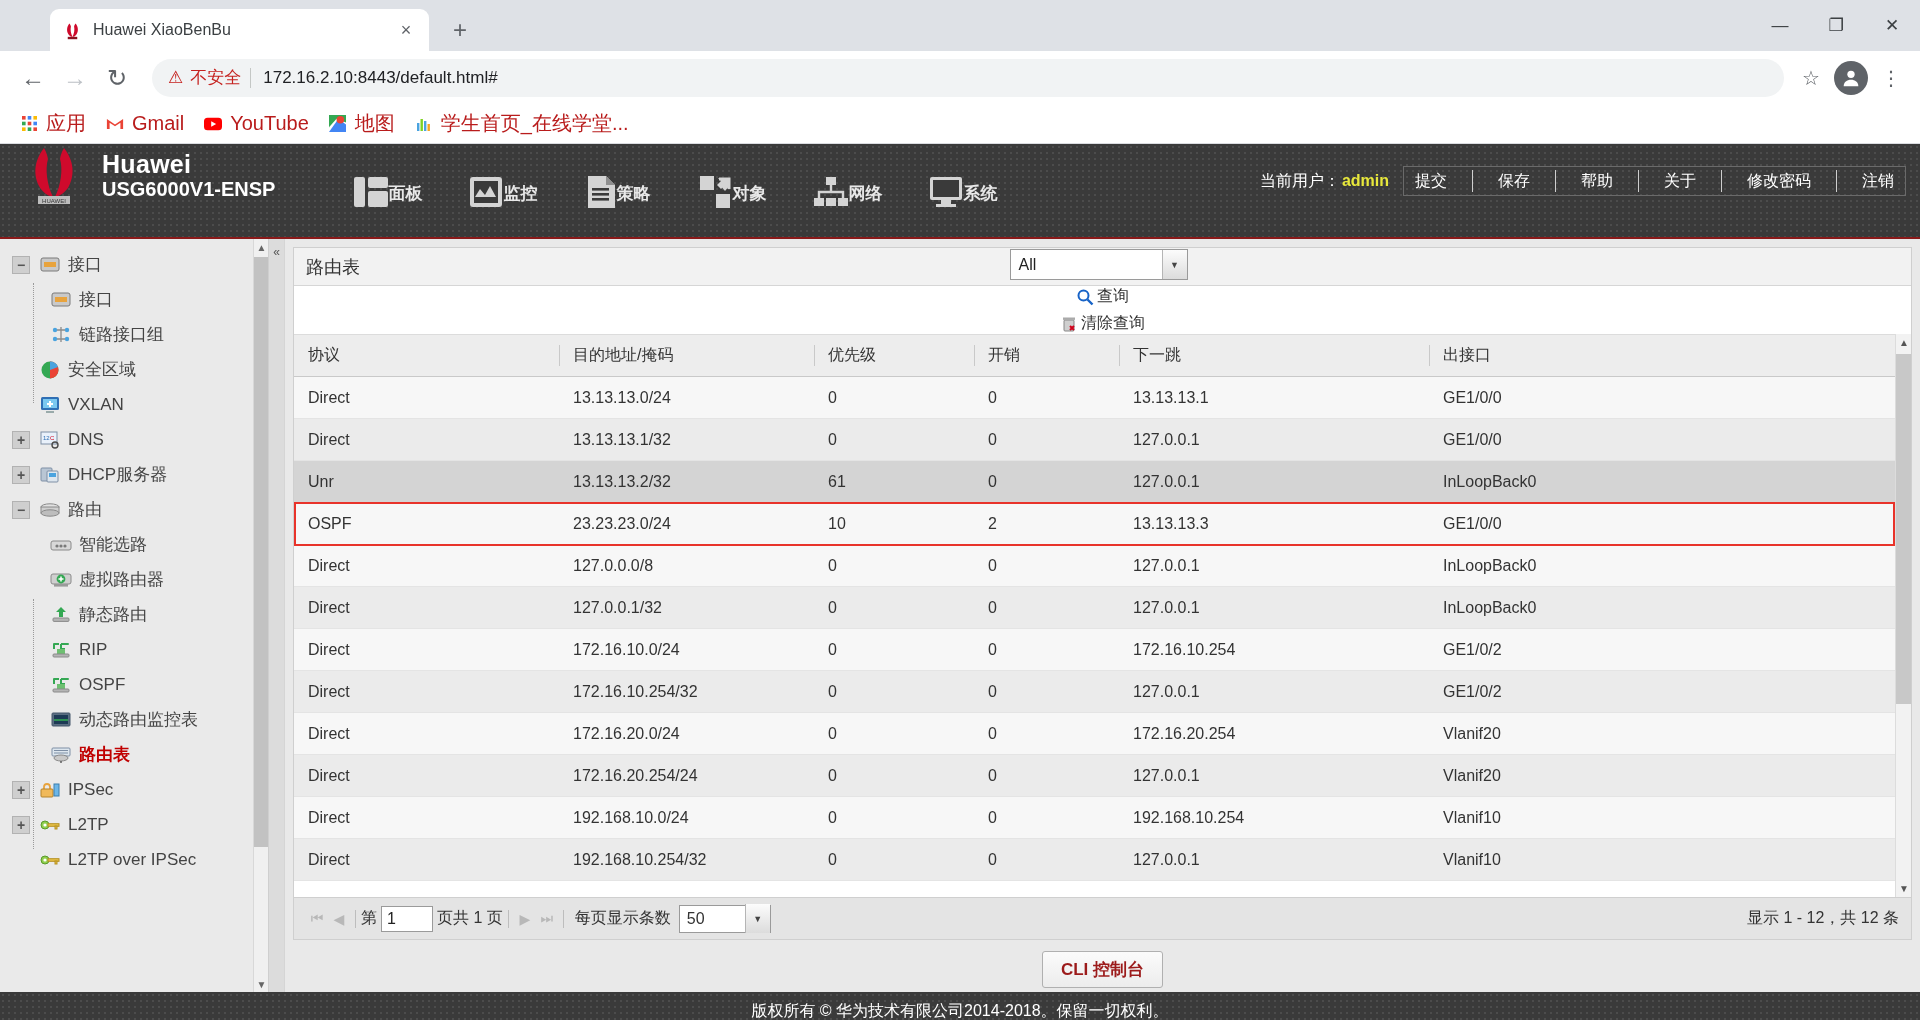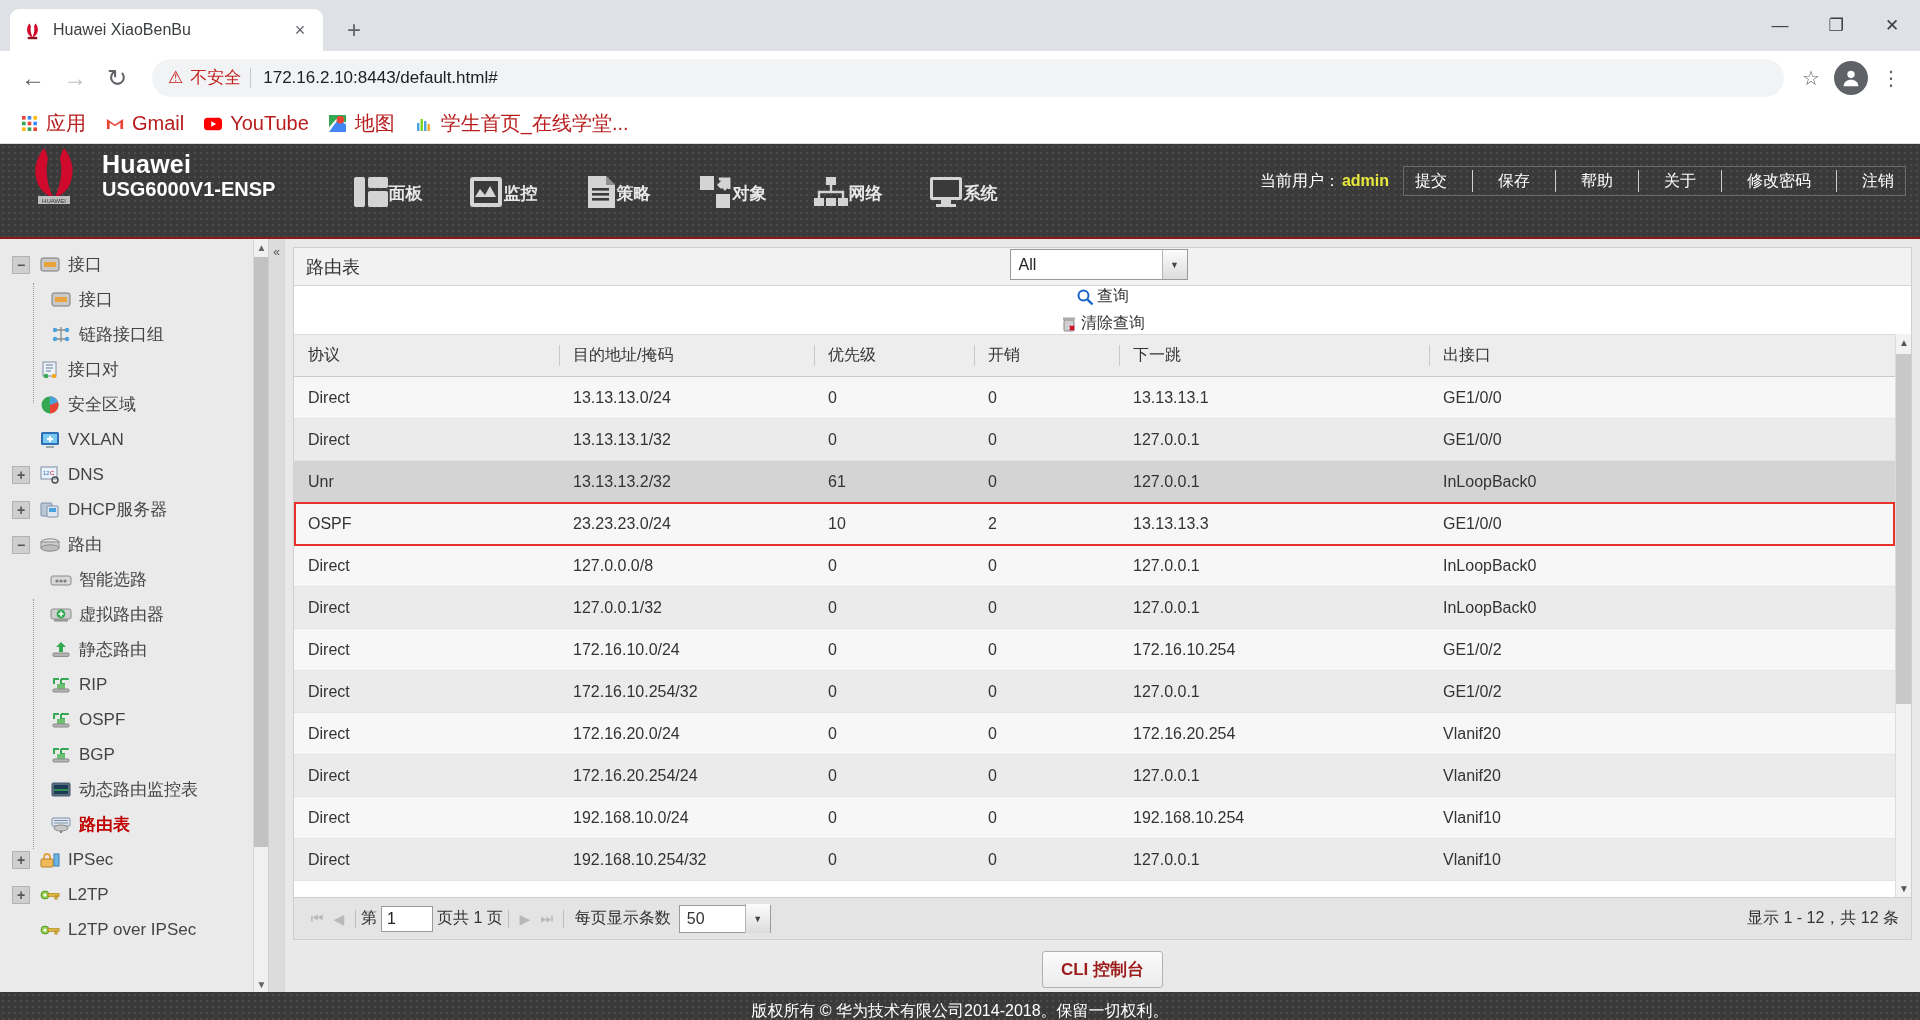--- a/index.html
+++ b/index.html
@@ -11,24 +11,25 @@
 
   
   .browser { width: 1920px; height: 1020px; position: relative; }
 
   .tabstrip {
     height: 51px; background: #dee1e6;
     display: flex; align-items: flex-end; padding-left: 10px;
     position: relative;
   }
   .tab {
-    width: 313px; height: 42px; background: #fff;
+    width: 379px; height: 42px; background: #fff;
     border-radius: 9px 9px 0 0;
     display: flex; align-items: center; padding: 0 12px;
     position: relative;
+    margin-left: 40px;
   }
   .tab-favicon {
     width: 20px; height: 20px; margin-right: 11px;
     display: flex; align-items: center; justify-content: center;
     flex-shrink: 0;
   }
   .tab-title {
     font-size: 16px; color: #3c4043; flex: 1;
     white-space: nowrap; overflow: hidden; text-overflow: ellipsis;
   }
@@ -510,32 +511,20 @@
                 <circle cx="16" cy="4" r="2.2" fill="#4aa3df"></circle>
                 <circle cx="16" cy="13" r="2.2" fill="#4aa3df"></circle>
                 <path d="M10 1v15M6 4h4M6 13h4M10 4h4M10 13h4" stroke="#8a8a8a" stroke-width="1.3"></path>
               </svg>
             </span>
             <span>链路接口组</span>
           </div>
           <div class="tnode">
             <span class="expander blank"></span>
             <span class="t-ico">
-              <svg width="20" height="18" viewBox="0 0 20 18">
-                <rect x="3" y="1" width="13" height="14" fill="#eef3fa" stroke="#7e8fa5"></rect>
-                <path d="M6 4h7M6 7h7M6 10h5" stroke="#8fa4bb" stroke-width="1.3"></path>
-                <circle cx="6" cy="15" r="2.3" fill="#34a853"></circle>
-                <circle cx="14" cy="15" r="2.3" fill="#f5a623"></circle>
-              </svg>
-            </span>
-            <span>接口对</span>
-          </div>
-          <div class="tnode">
-            <span class="expander blank"></span>
-            <span class="t-ico">
               <svg width="20" height="20" viewBox="0 0 20 20">
                 <circle cx="10" cy="10" r="8.5" fill="#34a853"></circle>
                 <path d="M10 1.5A8.5 8.5 0 0110 18.5z" fill="#ea4335"></path>
                 <path d="M10 10L18 7A8.5 8.5 0 0010 1.5z" fill="#4aa3df"></path>
               </svg>
             </span>
             <span>安全区域</span>
           </div>
           <div class="tnode">
             <span class="expander blank"></span>
@@ -628,31 +617,20 @@
           <div class="tnode lvl2">
             <span class="t-ico">
               <svg width="20" height="18" viewBox="0 0 20 18">
                 <path d="M3 3h5M10 3h7M10 3v5M3 3v5M10 8h4" stroke="#34a853" stroke-width="2" fill="none"></path>
                 <path d="M2 2l2 1-2 1zM18 2l-2 1 2 1z" fill="#34a853"></path>
                 <rect x="6" y="8" width="8" height="5" fill="#6ec071"></rect>
                 <rect x="2" y="13" width="16" height="3" rx="1" fill="#b5b5b5" stroke="#8a8a8a"></rect>
               </svg>
             </span>
             <span>OSPF</span>
-          </div>
-          <div class="tnode lvl2">
-            <span class="t-ico">
-              <svg width="20" height="18" viewBox="0 0 20 18">
-                <path d="M3 3h5M10 3h7M10 3v5M3 3v5M10 8h4" stroke="#34a853" stroke-width="2" fill="none"></path>
-                <path d="M2 2l2 1-2 1zM18 2l-2 1 2 1z" fill="#34a853"></path>
-                <rect x="6" y="8" width="8" height="5" fill="#6ec071"></rect>
-                <rect x="2" y="13" width="16" height="3" rx="1" fill="#b5b5b5" stroke="#8a8a8a"></rect>
-              </svg>
-            </span>
-            <span>BGP</span>
           </div>
           <div class="tnode lvl2">
             <span class="t-ico">
               <svg width="20" height="17" viewBox="0 0 20 17">
                 <rect x="1" y="2" width="18" height="13" rx="1" fill="#5a6e82" stroke="#44566b"></rect>
                 <rect x="3" y="4" width="14" height="9" fill="#1d3a55"></rect>
                 <path d="M3 9h14" stroke="#34a853" stroke-width="1.6"></path>
               </svg>
             </span>
             <span>动态路由监控表</span>

